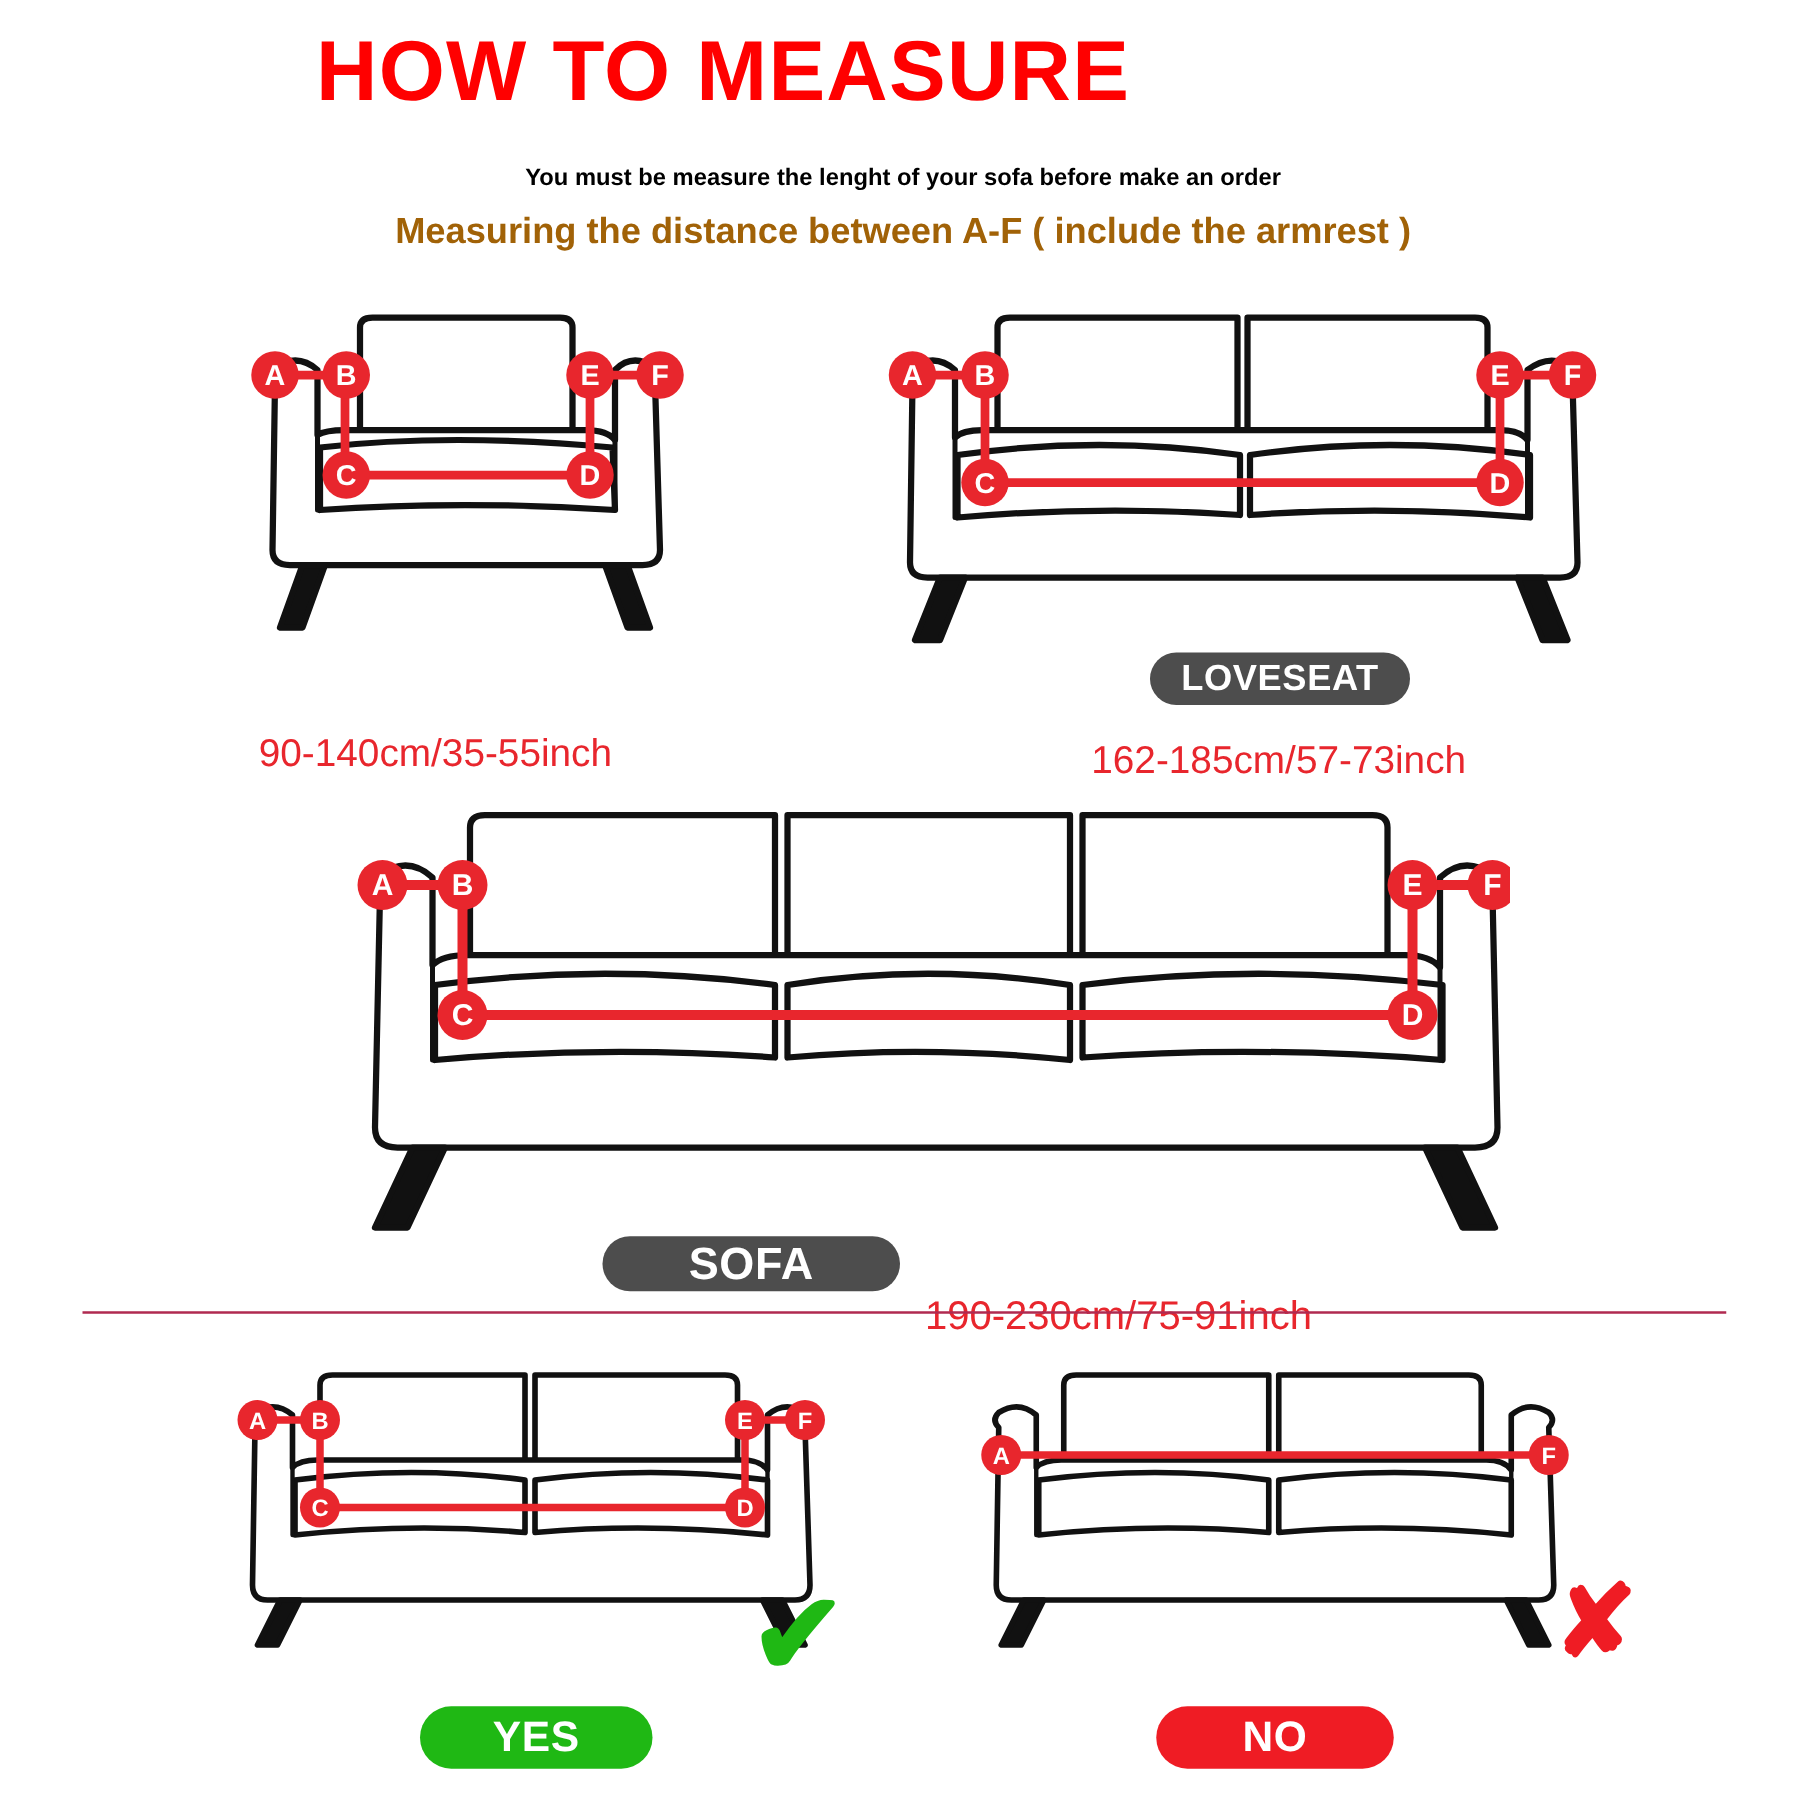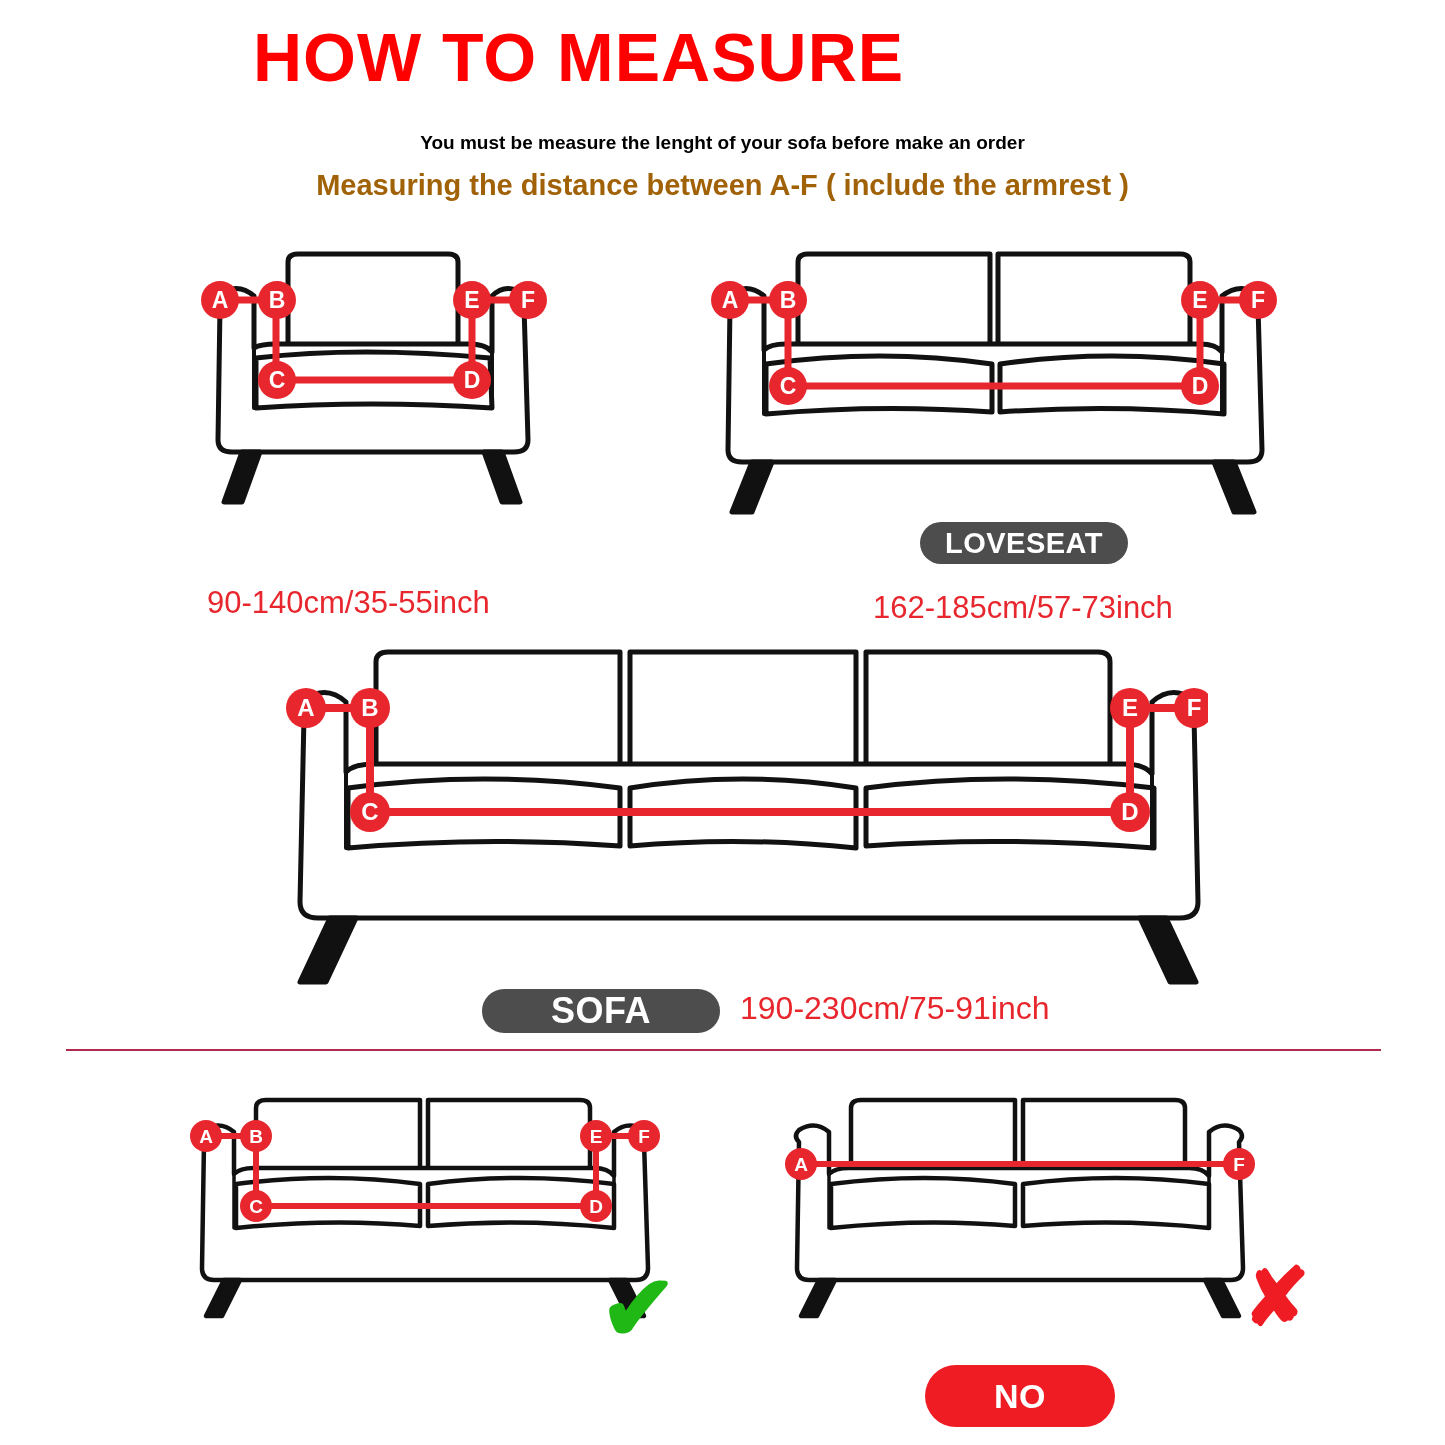--- a/index.html
+++ b/index.html
@@ -235,21 +235,21 @@
         <text x="862" y="190" font-family="Liberation Sans, sans-serif" font-size="24" font-weight="bold" fill="#ffffff" text-anchor="middle">D</text>
         <circle cx="862" cy="78" r="20" fill="#e8262d"></circle>
         <text x="862" y="86" font-family="Liberation Sans, sans-serif" font-size="24" font-weight="bold" fill="#ffffff" text-anchor="middle">E</text>
         <circle cx="926" cy="78" r="20" fill="#e8262d"></circle>
         <text x="926" y="86" font-family="Liberation Sans, sans-serif" font-size="24" font-weight="bold" fill="#ffffff" text-anchor="middle">F</text>
       </g>
     </svg>
   </div>
 
   <div class="pill pill-dark" style="left:482px; top:989px; width:238px; height:44px; font-size:36px;">SOFA</div>
-  <div class="dim-text" style="left:740px; top:990px; font-size:32px;">190-230cm/75-91inch</div>
+  <div class="dim-text" style="left:740px; top:1034px; font-size:32px;">190-230cm/75-91inch</div>
 
   <div class="divider"></div>
 
   <div class="fig" style="left:180px; top:1090px;">
     <svg width="490" height="230" viewBox="0 0 490 230">
       <g fill="#ffffff" stroke="#111111" stroke-width="4.5" stroke-linejoin="round" stroke-linecap="round">
         <path d="M76 18 Q76 10 86 10 L240 10 L240 82 L76 82 Z"></path>
         <path d="M248 10 L400 10 Q410 10 410 18 L410 82 L248 82 Z"></path>
         <path d="M24 52 Q18 46 24 40 Q40 30 54 42 L54 84 Q60 78 74 78 L414 78 Q428 78 434 86 L434 42 Q448 30 464 40 Q470 46 464 52 L468 178 Q468 190 456 190 L34 190 Q22 190 22 178 Z"></path>
         <path d="M56 94 Q150 82 240 94 L240 136 Q150 128 56 138 Z"></path>
@@ -278,20 +278,21 @@
         <circle cx="416" cy="46" r="16" fill="#e8262d"></circle>
         <text x="416" y="53" font-family="Liberation Sans, sans-serif" font-size="19" font-weight="bold" fill="#ffffff" text-anchor="middle">E</text>
         <circle cx="464" cy="46" r="16" fill="#e8262d"></circle>
         <text x="464" y="53" font-family="Liberation Sans, sans-serif" font-size="19" font-weight="bold" fill="#ffffff" text-anchor="middle">F</text>
       </g>
     </svg>
   </div>
 
   <div class="mark mark-check" style="left:600px; top:1262px;">✔</div>
 
+  <div class="pill pill-green" style="left:336px; top:1365px; width:186px; height:50px; font-size:34px;">YES</div>
 
   <div class="fig" style="left:775px; top:1090px;">
     <svg width="490" height="230" viewBox="0 0 490 230">
       <g fill="#ffffff" stroke="#111111" stroke-width="4.5" stroke-linejoin="round" stroke-linecap="round">
         <path d="M76 18 Q76 10 86 10 L240 10 L240 82 L76 82 Z"></path>
         <path d="M248 10 L400 10 Q410 10 410 18 L410 82 L248 82 Z"></path>
         <path d="M24 52 Q18 46 24 40 Q40 30 54 42 L54 84 Q60 78 74 78 L414 78 Q428 78 434 86 L434 42 Q448 30 464 40 Q470 46 464 52 L468 178 Q468 190 456 190 L34 190 Q22 190 22 178 Z"></path>
         <path d="M56 94 Q150 82 240 94 L240 136 Q150 128 56 138 Z"></path>
         <path d="M248 94 Q340 82 434 94 L434 138 Q340 128 248 136 Z"></path>
         <path d="M54 46 L54 138" stroke-width="3.5" fill="none"></path>
@@ -306,15 +307,15 @@
         <circle cx="26" cy="74" r="16" fill="#e8262d"></circle>
         <text x="26" y="81" font-family="Liberation Sans, sans-serif" font-size="19" font-weight="bold" fill="#ffffff" text-anchor="middle">A</text>
         <circle cx="464" cy="74" r="16" fill="#e8262d"></circle>
         <text x="464" y="81" font-family="Liberation Sans, sans-serif" font-size="19" font-weight="bold" fill="#ffffff" text-anchor="middle">F</text>
       </g>
     </svg>
   </div>
 
   <div class="mark mark-x" style="left:1243px; top:1258px;">✘</div>
 
-  <div class="pill pill-red" style="left:925px; top:1365px; width:190px; height:62px; font-size:34px;">NO</div>
+  <div class="pill pill-red" style="left:925px; top:1365px; width:190px; height:50px; font-size:34px;">NO</div>
 
 </div>
 
 </body></html>

